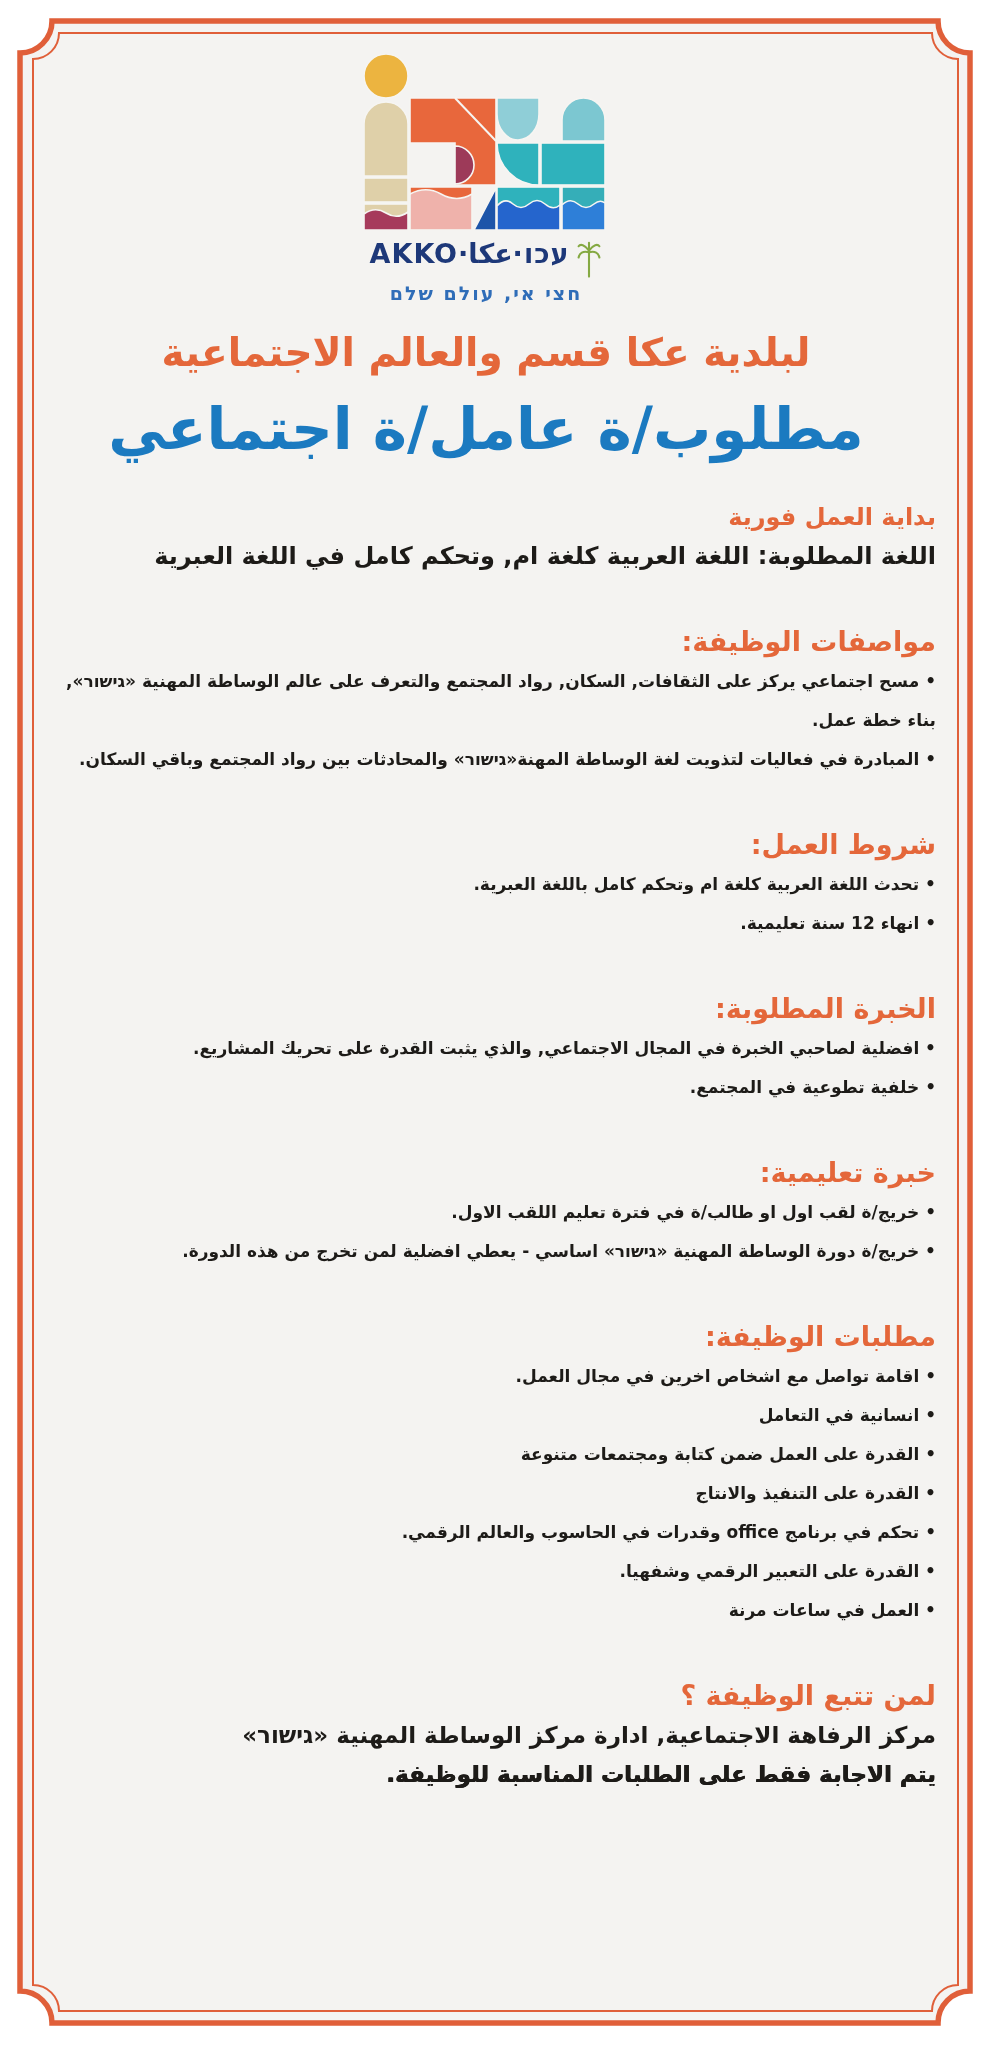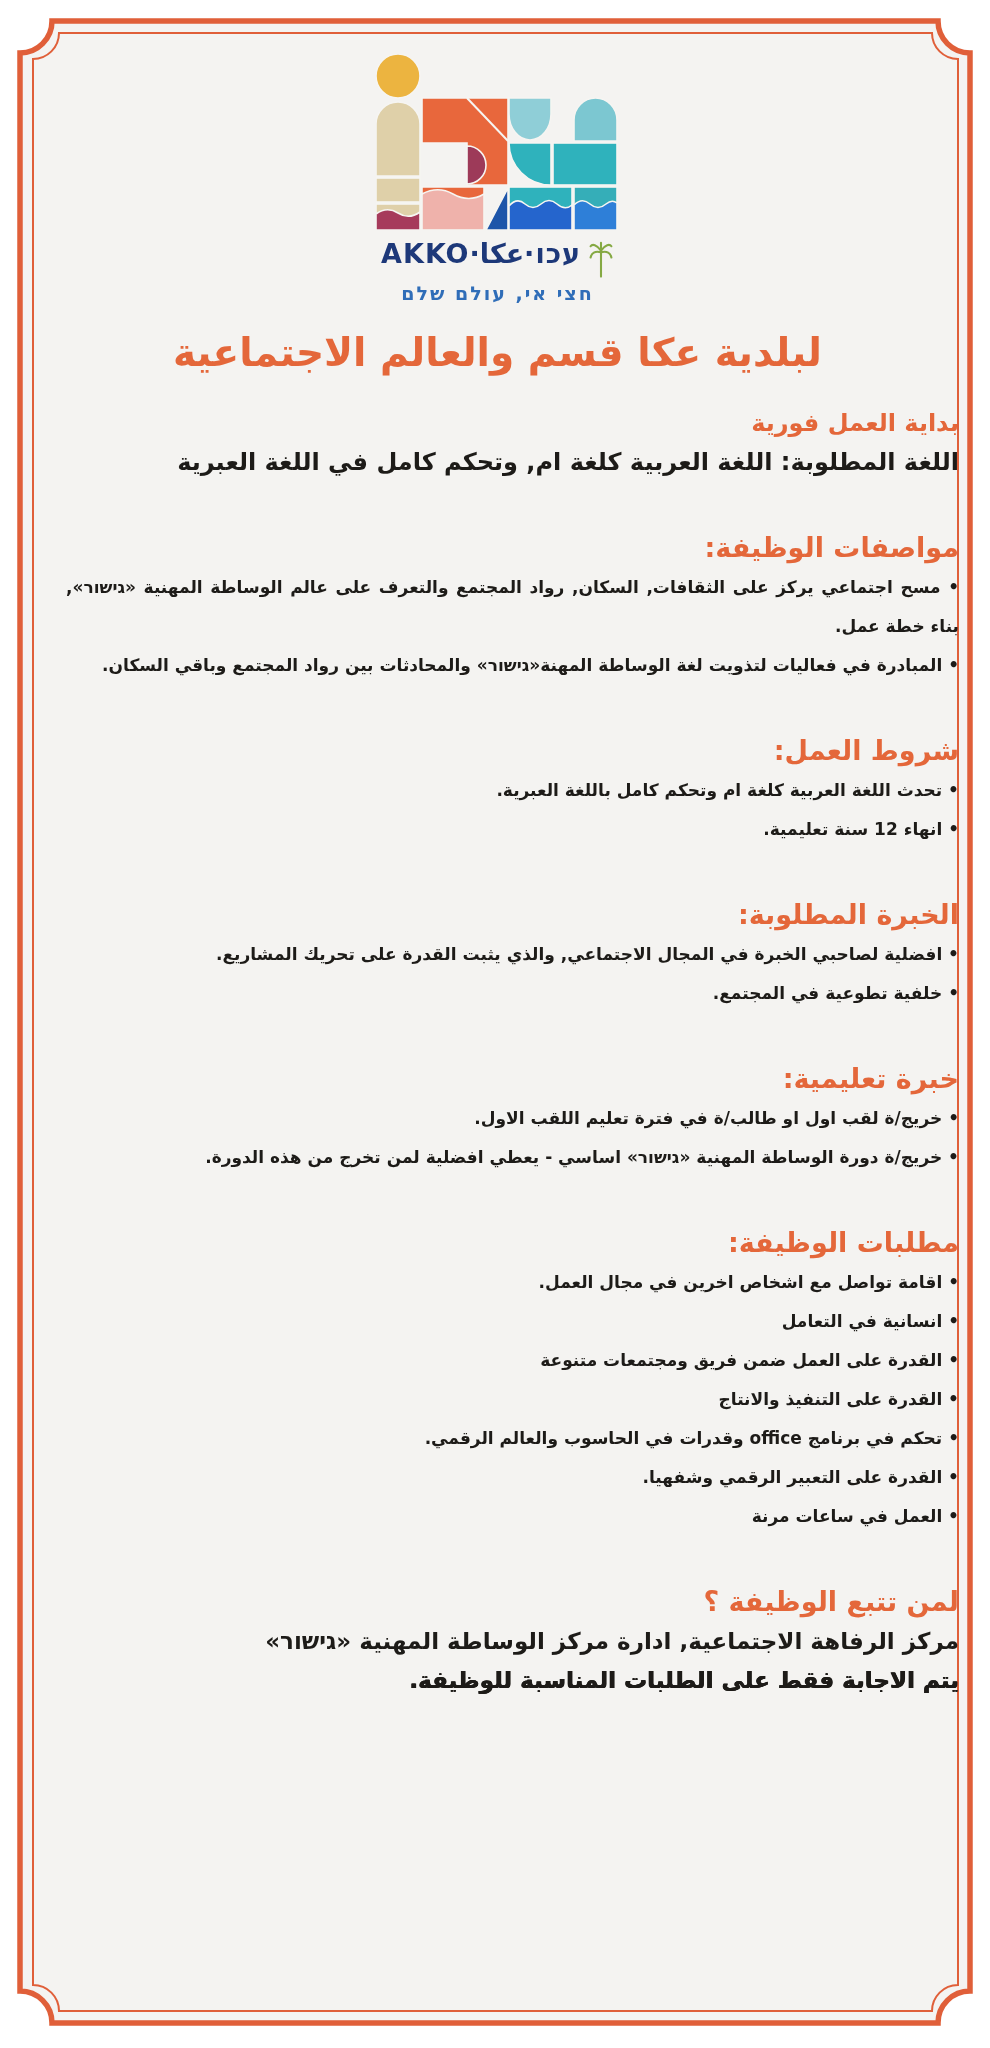--- a/index.html
+++ b/index.html
@@ -12,21 +12,21 @@
     --tag-blue:#2f6db8;
     --tree:#85a943;
   }
   *{margin:0;padding:0;box-sizing:border-box;}
   html,body{background:#ffffff;}
   body{font-family:"DejaVu Sans", sans-serif;}
   .poster{position:relative;width:990px;height:2048px;background:#ffffff;overflow:hidden;}
   .frame-svg{position:absolute;inset:0;z-index:0;}
   .frame-outer{fill:var(--panel);stroke-width:5.5px;}
   .frame-inner{fill:none;stroke-width:2px;}
-  .content{position:absolute;z-index:1;top:0;left:36px;right:31px;direction:rtl;}
+  .content{position:absolute;z-index:1;top:0;left:36px;right:54px;direction:rtl;}
 
   
   .logo-block{text-align:center;}
   .mosaic{display:block;margin:54px auto 0;width:244px;height:176px;}
   .tile{stroke:#f6f5f2;stroke-width:1.6px;}
   .seam{stroke:#f6f5f2;stroke-width:2px;}
   .wordmark-row{margin-top:9px;display:flex;align-items:flex-start;justify-content:center;gap:7px;direction:rtl;}
   .tree-icon{width:26px;height:40px;margin-top:2px;}
   .tree-icon path{stroke:var(--tree);stroke-width:2.4px;fill:none;stroke-linecap:round;}
   .wordmark{font-size:27px;font-weight:bold;color:var(--navy);letter-spacing:1px;line-height:30px;}
@@ -92,20 +92,21 @@
           <path d="M15,10 C10,3 5,2 3,5"></path>
           <path d="M15,10 C20,3 25,2 27,5"></path>
           <path d="M15,9 C15,5 15,3 15,1"></path>
         </svg>
         <span class="wordmark">עכו·عكا·AKKO</span>
       </div>
       <div class="tagline">חצי אי, עולם שלם</div>
     </div>
 
     <div class="dept">لبلدية عكا قسم والعالم الاجتماعية</div>
+    <h1 class="job-title">مطلوب/ة عامل/ة اجتماعي</h1>
 
     <div class="intro">
       <div class="line orange">بداية العمل فورية</div>
       <div class="line">اللغة المطلوبة: اللغة العربية كلغة ام, وتحكم كامل في اللغة العبرية</div>
     </div>
 
     <div class="section">
       <div class="sec-head">مواصفات الوظيفة:</div>
       <div class="bullet">• مسح اجتماعي يركز على الثقافات, السكان, رواد المجتمع والتعرف على عالم الوساطة المهنية «גישור», بناء خطة عمل.</div>
       <div class="bullet">• المبادرة في فعاليات لتذويت لغة الوساطة المهنة«גישור» والمحادثات بين رواد المجتمع وباقي السكان.</div>
@@ -126,21 +127,21 @@
     <div class="section">
       <div class="sec-head">خبرة تعليمية:</div>
       <div class="bullet">• خريج/ة لقب اول او طالب/ة في فترة تعليم اللقب الاول.</div>
       <div class="bullet">• خريج/ة دورة الوساطة المهنية «גישור» اساسي - يعطي افضلية لمن تخرج من هذه الدورة.</div>
     </div>
 
     <div class="section">
       <div class="sec-head">مطلبات الوظيفة:</div>
       <div class="bullet">• اقامة تواصل مع اشخاص اخرين في مجال العمل.</div>
       <div class="bullet">• انسانية في التعامل</div>
-      <div class="bullet">• القدرة على العمل ضمن فريق ومجتمعات متنوعة</div>
+      <div class="bullet">• القدرة على العمل ضمن كتابة ومجتمعات متنوعة</div>
       <div class="bullet">• القدرة على التنفيذ والانتاج</div>
       <div class="bullet">• تحكم في برنامج office وقدرات في الحاسوب والعالم الرقمي.</div>
       <div class="bullet">• القدرة على التعبير الرقمي وشفهيا.</div>
       <div class="bullet">• العمل في ساعات مرنة</div>
     </div>
 
     <div class="section">
       <div class="sec-head">لمن تتبع الوظيفة ؟</div>
       <div class="para">مركز الرفاهة الاجتماعية, ادارة مركز الوساطة المهنية «גישור»</div>
       <div class="para strong">يتم الاجابة فقط على الطلبات المناسبة للوظيفة.</div>

